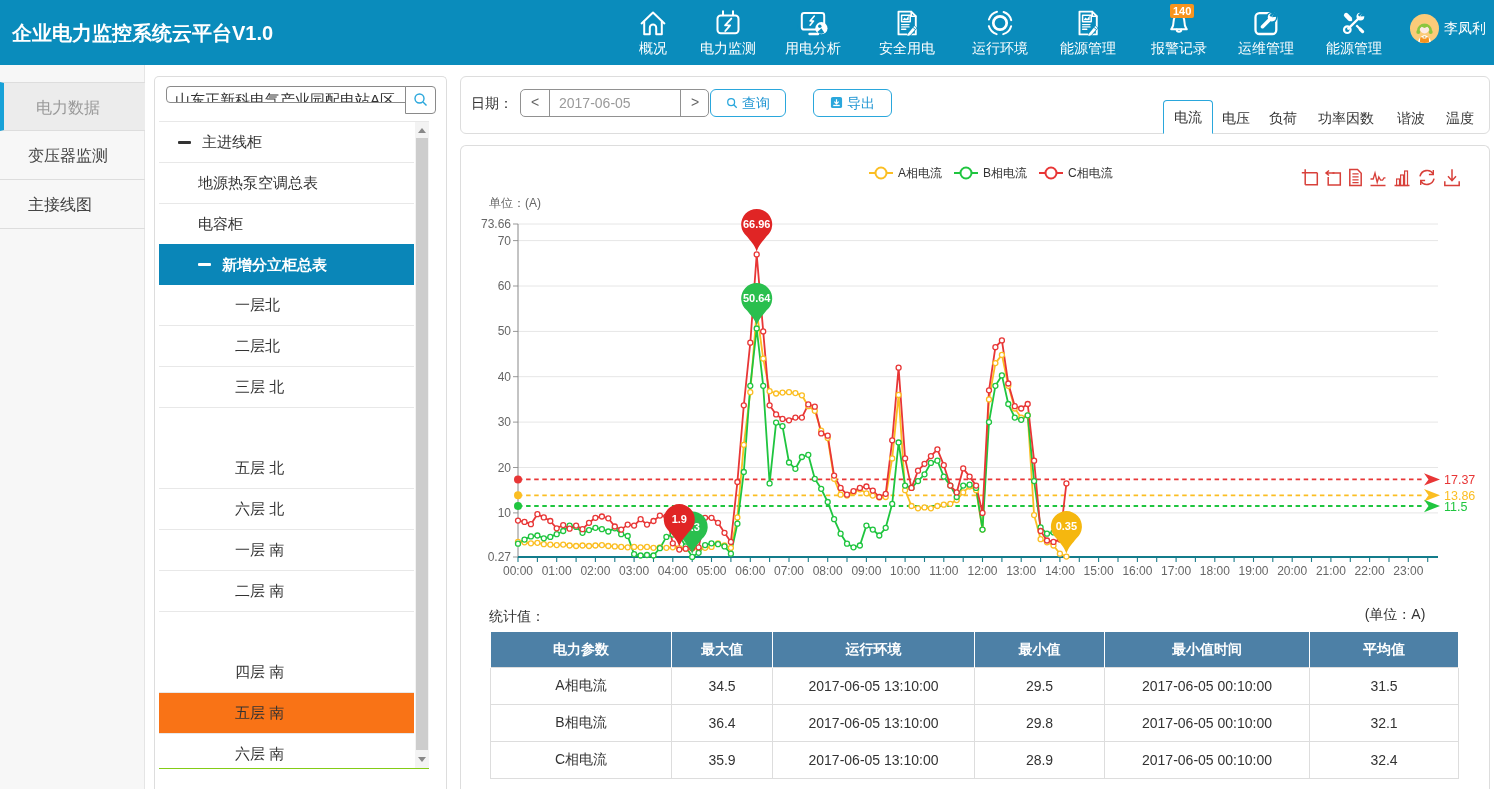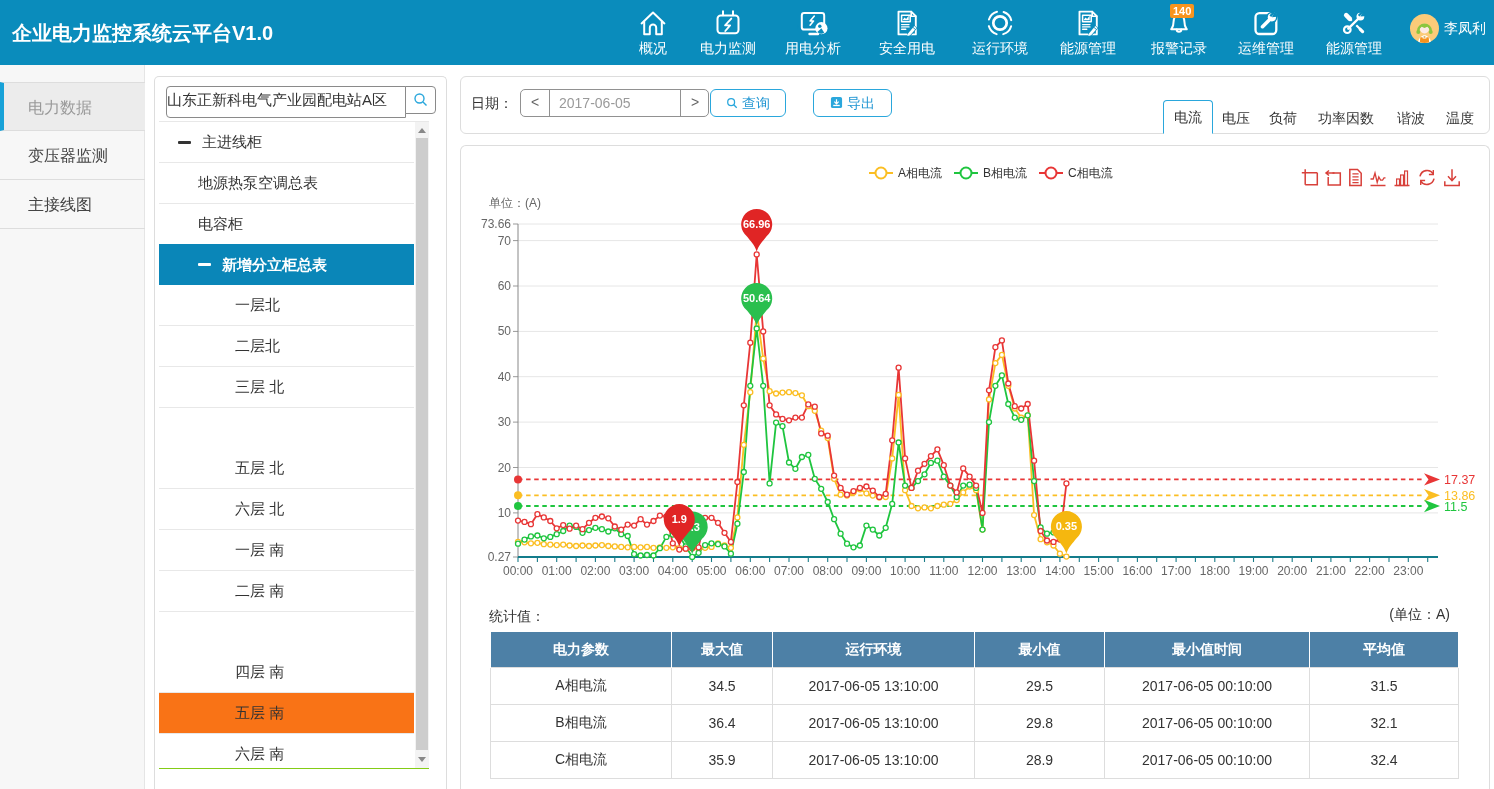--- a/index.html
+++ b/index.html
@@ -6,44 +6,44 @@
 #title{position:absolute;left:12px;top:23px;color:#fff;font-size:20px;font-weight:bold;line-height:21px}
 .nav{position:absolute;top:7px;transform:translateX(-50%);text-align:center;color:#fff}
 .nico{height:32px}
 .nlab{font-size:14px;margin-top:1px}
 .badge{position:absolute;left:50%;top:-3px;margin-left:-9px;background:#f7941e;color:#fff;font-size:11px;font-weight:bold;padding:1px 3px;border-radius:2px;line-height:12px;z-index:2}
 #user{position:absolute;left:1410px;top:14px;width:84px;color:#fff;font-size:14px}
 #user svg{vertical-align:middle}
 #user span{margin-left:5px;vertical-align:middle}
 #sidebar{position:absolute;left:0;top:65px;width:145px;height:724px;background:#f7f7f7;border-right:1px solid #e5e5e5}
 .sitem{position:absolute;left:0;width:145px;height:49px;border-bottom:1px solid #ddd;font-size:16px;color:#444;line-height:49px;padding-left:28px}
-.sitem.act{background:#ececec;border-top:1px solid #ddd;color:#999;border-left:4px solid #18a2d8;padding-left:24px}
+.sitem.act{background:#ececec;border-top:1px solid #ddd;color:#999;border-left:4px solid #18a2d8;padding-left:32px}
 #treepanel{position:absolute;left:154px;top:76px;width:293px;height:713px;background:#fff;border:1px solid #ddd;border-radius:5px 5px 0 0;border-bottom:none}
 #search{position:absolute;left:11px;top:9px;width:270px;height:28px}
-#sinput{position:absolute;left:0;top:0;width:240px;height:32px;border:1px solid #8a8a8a;border-radius:4px 0 0 4px;font-size:15px;color:#333;line-height:26px;padding-left:0;white-space:nowrap;overflow:hidden;background:#fff}
+#sinput{position:absolute;left:0;top:0;width:240px;height:17px;border:1px solid #8a8a8a;border-radius:4px 0 0 4px;font-size:15px;color:#333;line-height:26px;padding-left:8px;white-space:nowrap;overflow:hidden;background:#fff}
 #sbtn{position:absolute;left:239px;top:0;width:31px;height:28px;border:1px solid #8a8a8a;border-radius:0 4px 4px 0;background:#fff}
 #tree{position:absolute;left:4px;top:44px;width:270px;height:648px;border-top:1px solid #e8e8e8;border-bottom:1px solid #84cc16;overflow:hidden}
 .trow{position:absolute;left:0;width:255px;height:41px;border-bottom:1px solid #e8e8e8;font-size:15px;color:#333}
 .trow.sel{background:#0a86b8;color:#fff;font-weight:bold;border-bottom:none}
 .trow.gray{background:#f97316}
 .tminus{position:absolute;top:50%;margin-top:-1.5px;width:13px;height:3px;border-radius:1px}
 #vscroll{position:absolute;right:0;top:0;width:14px;height:100%;background:#f3f3f3}
 #vthumb{position:absolute;left:1px;top:16px;width:12px;height:612px;background:#cdcdcd}
 .sarrow{position:absolute;left:3px;width:0;height:0;border-left:4px solid transparent;border-right:4px solid transparent}
 #toolbar{position:absolute;left:460px;top:76px;width:1030px;height:58px;background:#fff;border:1px solid #ddd;border-radius:6px}
 #chartpanel{position:absolute;left:460px;top:145px;width:1030px;height:644px;background:#fff;border:1px solid #ddd;border-radius:6px 6px 0 0;border-bottom:none}
 .lbl{position:absolute;font-size:14px;color:#333}
 #dategrp{position:absolute;left:520px;top:89px;width:189px;height:28px;border:1px solid #919191;border-radius:5px}
 .dbtn{position:absolute;top:0;width:28px;height:26px;text-align:center;line-height:25px;color:#666;font-size:14px}
 #dateval{position:absolute;left:28px;top:0;width:132px;height:26px;border-left:1px solid #919191;border-right:1px solid #919191;color:#9a9a9a;font-size:14px;line-height:26px;padding-left:9px}
 .bluebtn{position:absolute;top:89px;height:28px;border:1px solid #2aa7dc;border-radius:6px;color:#2196d3;font-size:14px;line-height:26px;text-align:center}
 .tab{position:absolute;top:110px;font-size:14px;color:#333;text-align:center}
 #tabact{position:absolute;left:1163px;top:100px;width:50px;height:34px;border:1px solid #2aa7dc;border-bottom:1px solid #fff;border-radius:4px 4px 0 0;background:#fff;font-size:14px;color:#333;text-align:center;line-height:32px}
 #stat{position:absolute;left:489px;top:608px;font-size:14px;color:#333}
-#unitr{position:absolute;left:1340px;top:606px;width:110px;text-align:right;font-size:14px;color:#333}
+#unitr{position:absolute;left:1340px;top:606px;width:110px;text-align:center;font-size:14px;color:#333}
 #tbl{position:absolute;left:490px;top:631px;border-collapse:collapse;font-size:14px;color:#333}
 #tbl th{background:#4d80a6;color:#fff;font-weight:bold;height:36px;border:1px solid #fff;border-bottom:none;font-size:14px}
 #tbl td{height:37px;border:1px solid #ddd;text-align:center;background:#fff}
 </style></head><body>
 <div id="header"></div>
 <div id="title">企业电力监控系统云平台V1.0</div>
 <div class="nav" style="left:653px">
     <div class="nico"><svg width="32" height="32" viewBox="0 0 32 32" fill="none" stroke="#fff" stroke-width="2" stroke-linecap="round" stroke-linejoin="round">
         <path d="M4.6,16.4 L16,5.6 L27.4,16.4" stroke-width="2"></path>
         <path d="M7.2,14.4 L7.2,27.2 L12.8,27.2 L12.8,20.8 a3.2,3.2 0 0 1 6.4,0 L19.2,27.2 L24.8,27.2 L24.8,14.4" stroke-width="2"></path>

